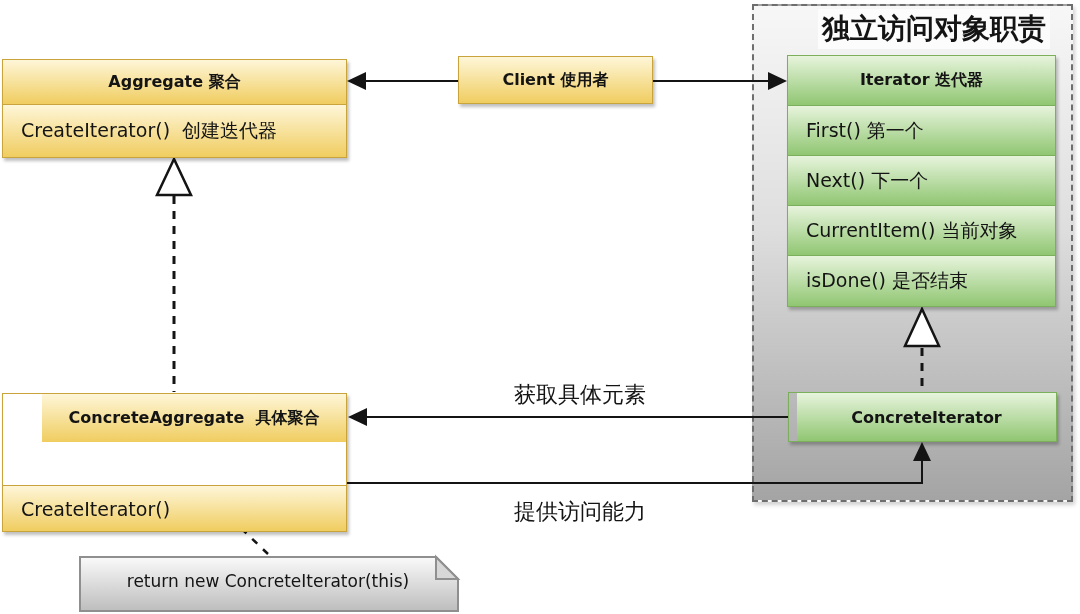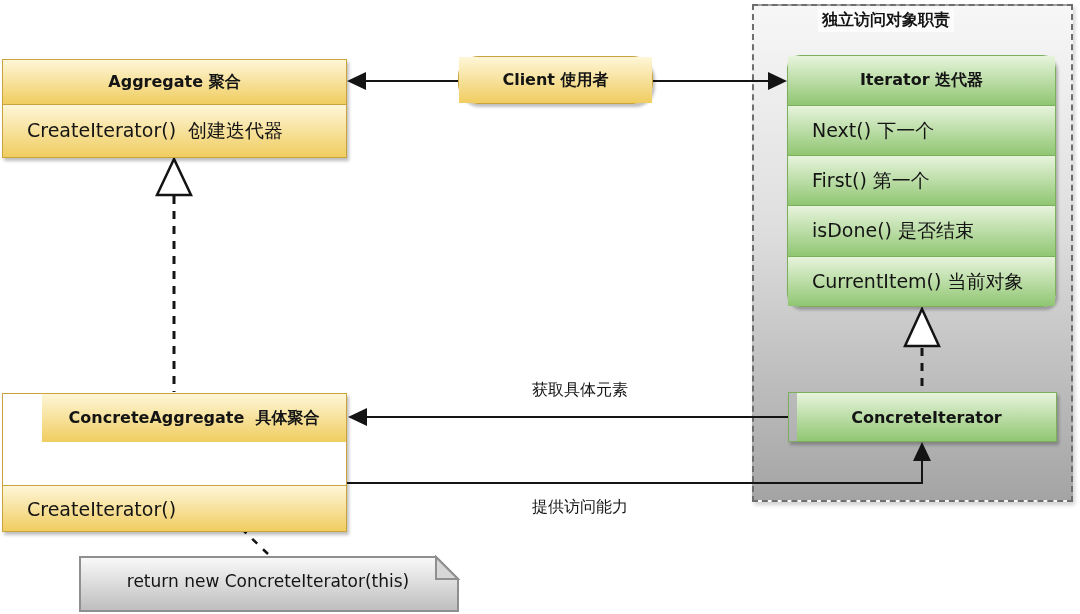--- a/index.html
+++ b/index.html
@@ -21,21 +21,21 @@
       var(--container_fill_top, #F7F7F7) 0%,
       #DEDEDE 45%,
       var(--container_fill_bottom, #A4A4A4) 100%);
     box-shadow: 2px 3px 4px rgba(0,0,0,0.18);
   }
   .resp-title {
     position: absolute; z-index: 2;
     left: 818px; top: 9px;
     padding: 1px 4px;
     background: #FCFCFC;
-    font-size: 16px; font-weight: bold;
+    font-size: 28px; font-weight: bold;
     white-space: pre;
   }
 
   
   .edges { position: absolute; z-index: 1; left: 0; top: 0; pointer-events: none; }
   .e-line { stroke: var(--line_color, #141414); stroke-width: 2; fill: none; }
   .e-dash { stroke: var(--line_color, #141414); stroke-width: 3; fill: none; stroke-dasharray: 8 7; }
   .e-dash2 { stroke: var(--line_color, #141414); stroke-width: 2.5; fill: none; stroke-dasharray: 7 8; }
   .e-head { fill: var(--line_color, #141414); stroke: none; }
   .e-tri { fill: #ffffff; stroke: var(--line_color, #141414); stroke-width: 2.5; }
@@ -48,39 +48,39 @@
     border: 1px solid;
     box-shadow: 2px 3px 3px rgba(0,0,0,0.25);
     box-sizing: border-box;
   }
   .uml .hdr {
     display: flex; align-items: center; justify-content: center;
     font-weight: bold; font-size: 16px; white-space: pre;
   }
   .uml .row {
     display: flex; align-items: center;
-    padding-left: 24px;
+    padding-left: 18px;
     font-size: 19px; white-space: pre;
     border-top: 1px solid;
   }
   .yellow { border-color: var(--yellow_border, #C9A43D); }
   .yellow .hdr, .yellow .row {
     background: linear-gradient(180deg, var(--yellow_fill_top, #FEF6D8) 0%, var(--yellow_fill_bottom, #F0CD60) 100%);
     border-color: var(--yellow_border, #C9A43D);
   }
   .green { border-color: var(--green_border, #7BAF5B); }
   .green .hdr, .green .row {
     background: linear-gradient(180deg, var(--green_fill_top, #E7F4DC) 0%, var(--green_fill_bottom, #90C672) 100%);
     border-color: var(--green_border, #7BAF5B);
   }
 
   
   .edge-label {
     position: absolute; z-index: 2;
-    font-size: 16px; text-align: center; white-space: pre;
+    font-size: 22px; text-align: center; white-space: pre;
   }
   .note-text {
     position: absolute; z-index: 2;
     font-size: 17px; text-align: center; white-space: pre;
   }
 </style>
 </head>
 <body>
 
 <div class="stage">
@@ -118,30 +118,30 @@
 
     <path class="note-shape" d="M80,557 L436,557 L458,579 L458,611 L80,611 Z"></path>
     <path class="note-fold" d="M436,557 L436,579 L458,579 Z"></path>
   </svg>
 
   <div class="uml yellow" style="left:2px; top:59px; width:345px;">
     <div class="hdr" style="height:44px; border-top:none;">Aggregate 聚合</div>
     <div class="row" style="height:52px;">CreateIterator()  创建迭代器</div>
   </div>
 
-  <div class="uml yellow" style="left:458px; top:56px; width:195px;border-radius:20px;">
+  <div class="uml yellow" style="left:458px; top:56px; width:195px;">
     <div class="hdr" style="height:46px;">Client 使用者</div>
   </div>
 
-  <div class="uml green" style="left:787px; top:55px; width:269px;border-radius:13px;">
+  <div class="uml green" style="left:787px; top:55px; width:269px;">
     <div class="hdr" style="height:49px;">Iterator 迭代器</div>
+    <div class="row" style="height:49px;">First() 第一个</div>
     <div class="row" style="height:49px;">Next() 下一个</div>
-    <div class="row" style="height:49px;">First() 第一个</div>
+    <div class="row" style="height:49px;">CurrentItem() 当前对象</div>
     <div class="row" style="height:50px;">isDone() 是否结束</div>
-    <div class="row" style="height:49px;">CurrentItem() 当前对象</div>
   </div>
 
   <div class="uml yellow" style="left:2px; top:393px; width:345px;">
     <div class="hdr" style="height:48px; border-top:none;margin-left:39px;">ConcreteAggregate  具体聚合</div>
     <div class="row" style="height:45px;margin-top:43px;">CreateIterator()</div>
   </div>
 
   <div class="uml green" style="left:788px; top:392px; width:269px;padding-left:8px;">
     <div class="hdr" style="height:48px;">ConcreteIterator</div>
   </div>

